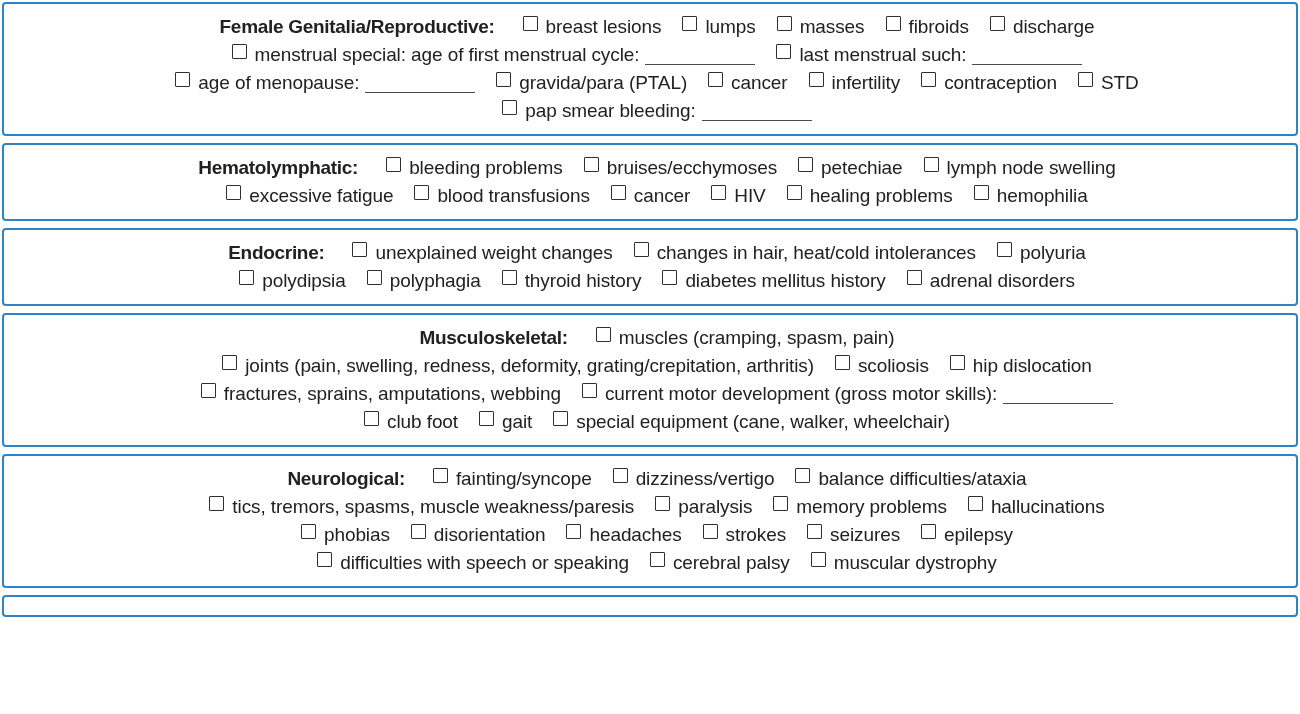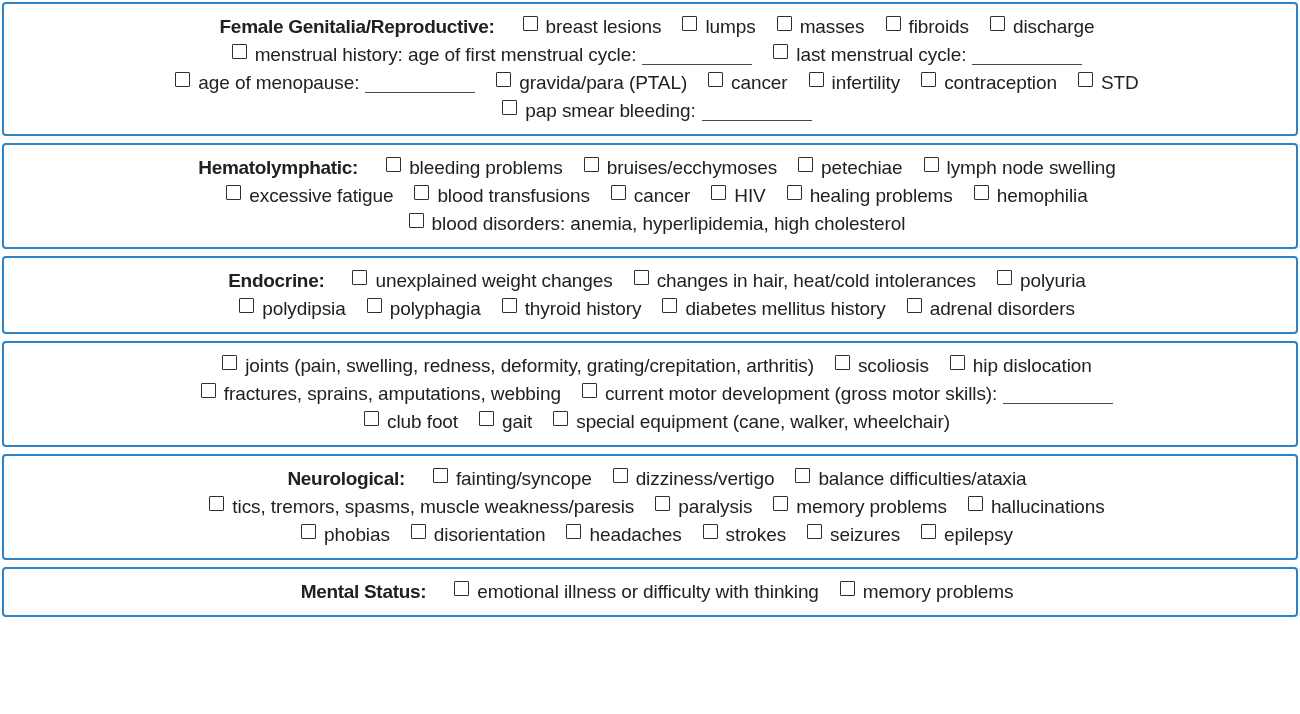--- a/index.html
+++ b/index.html
@@ -61,39 +61,39 @@
     margin-left: 6px;
     vertical-align: -4px;
   }
 </style>
 </head>
 <body>
 
 <div class="form">
     <section class="box">
       <div class="line"><span class="sec-title">Female Genitalia/Reproductive:</span><span class="item"><span class="cb" role="checkbox" aria-checked="false"></span><span>breast lesions</span></span><span class="item"><span class="cb" role="checkbox" aria-checked="false"></span><span>lumps</span></span><span class="item"><span class="cb" role="checkbox" aria-checked="false"></span><span>masses</span></span><span class="item"><span class="cb" role="checkbox" aria-checked="false"></span><span>fibroids</span></span><span class="item"><span class="cb" role="checkbox" aria-checked="false"></span><span>discharge</span></span></div>
-      <div class="line"><span class="item"><span class="cb" role="checkbox" aria-checked="false"></span><span>menstrual history: age of first menstrual cycle:</span><span class="blank"></span></span><span class="item"><span class="cb" role="checkbox" aria-checked="false"></span><span>last menstrual cycle:</span><span class="blank"></span></span></div>
+      <div class="line"><span class="item"><span class="cb" role="checkbox" aria-checked="false"></span><span>menstrual special: age of first menstrual cycle:</span><span class="blank"></span></span><span class="item"><span class="cb" role="checkbox" aria-checked="false"></span><span>last menstrual such:</span><span class="blank"></span></span></div>
       <div class="line"><span class="item"><span class="cb" role="checkbox" aria-checked="false"></span><span>age of menopause:</span><span class="blank"></span></span><span class="item"><span class="cb" role="checkbox" aria-checked="false"></span><span>gravida/para (PTAL)</span></span><span class="item"><span class="cb" role="checkbox" aria-checked="false"></span><span>cancer</span></span><span class="item"><span class="cb" role="checkbox" aria-checked="false"></span><span>infertility</span></span><span class="item"><span class="cb" role="checkbox" aria-checked="false"></span><span>contraception</span></span><span class="item"><span class="cb" role="checkbox" aria-checked="false"></span><span>STD</span></span></div>
       <div class="line"><span class="item"><span class="cb" role="checkbox" aria-checked="false"></span><span>pap smear bleeding:</span><span class="blank"></span></span></div>
     </section>
     <section class="box">
       <div class="line"><span class="sec-title">Hematolymphatic:</span><span class="item"><span class="cb" role="checkbox" aria-checked="false"></span><span>bleeding problems</span></span><span class="item"><span class="cb" role="checkbox" aria-checked="false"></span><span>bruises/ecchymoses</span></span><span class="item"><span class="cb" role="checkbox" aria-checked="false"></span><span>petechiae</span></span><span class="item"><span class="cb" role="checkbox" aria-checked="false"></span><span>lymph node swelling</span></span></div>
       <div class="line"><span class="item"><span class="cb" role="checkbox" aria-checked="false"></span><span>excessive fatigue</span></span><span class="item"><span class="cb" role="checkbox" aria-checked="false"></span><span>blood transfusions</span></span><span class="item"><span class="cb" role="checkbox" aria-checked="false"></span><span>cancer</span></span><span class="item"><span class="cb" role="checkbox" aria-checked="false"></span><span>HIV</span></span><span class="item"><span class="cb" role="checkbox" aria-checked="false"></span><span>healing problems</span></span><span class="item"><span class="cb" role="checkbox" aria-checked="false"></span><span>hemophilia</span></span></div>
-      <div class="line"><span class="item"><span class="cb" role="checkbox" aria-checked="false"></span><span>blood disorders: anemia, hyperlipidemia, high cholesterol</span></span></div>
     </section>
     <section class="box">
       <div class="line"><span class="sec-title">Endocrine:</span><span class="item"><span class="cb" role="checkbox" aria-checked="false"></span><span>unexplained weight changes</span></span><span class="item"><span class="cb" role="checkbox" aria-checked="false"></span><span>changes in hair, heat/cold intolerances</span></span><span class="item"><span class="cb" role="checkbox" aria-checked="false"></span><span>polyuria</span></span></div>
       <div class="line"><span class="item"><span class="cb" role="checkbox" aria-checked="false"></span><span>polydipsia</span></span><span class="item"><span class="cb" role="checkbox" aria-checked="false"></span><span>polyphagia</span></span><span class="item"><span class="cb" role="checkbox" aria-checked="false"></span><span>thyroid history</span></span><span class="item"><span class="cb" role="checkbox" aria-checked="false"></span><span>diabetes mellitus history</span></span><span class="item"><span class="cb" role="checkbox" aria-checked="false"></span><span>adrenal disorders</span></span></div>
     </section>
     <section class="box">
+      <div class="line"><span class="sec-title">Musculoskeletal:</span><span class="item"><span class="cb" role="checkbox" aria-checked="false"></span><span>muscles (cramping, spasm, pain)</span></span></div>
       <div class="line"><span class="item"><span class="cb" role="checkbox" aria-checked="false"></span><span>joints (pain, swelling, redness, deformity, grating/crepitation, arthritis)</span></span><span class="item"><span class="cb" role="checkbox" aria-checked="false"></span><span>scoliosis</span></span><span class="item"><span class="cb" role="checkbox" aria-checked="false"></span><span>hip dislocation</span></span></div>
       <div class="line"><span class="item"><span class="cb" role="checkbox" aria-checked="false"></span><span>fractures, sprains, amputations, webbing</span></span><span class="item"><span class="cb" role="checkbox" aria-checked="false"></span><span>current motor development (gross motor skills):</span><span class="blank"></span></span></div>
       <div class="line"><span class="item"><span class="cb" role="checkbox" aria-checked="false"></span><span>club foot</span></span><span class="item"><span class="cb" role="checkbox" aria-checked="false"></span><span>gait</span></span><span class="item"><span class="cb" role="checkbox" aria-checked="false"></span><span>special equipment (cane, walker, wheelchair)</span></span></div>
     </section>
     <section class="box">
       <div class="line"><span class="sec-title">Neurological:</span><span class="item"><span class="cb" role="checkbox" aria-checked="false"></span><span>fainting/syncope</span></span><span class="item"><span class="cb" role="checkbox" aria-checked="false"></span><span>dizziness/vertigo</span></span><span class="item"><span class="cb" role="checkbox" aria-checked="false"></span><span>balance difficulties/ataxia</span></span></div>
       <div class="line"><span class="item"><span class="cb" role="checkbox" aria-checked="false"></span><span>tics, tremors, spasms, muscle weakness/paresis</span></span><span class="item"><span class="cb" role="checkbox" aria-checked="false"></span><span>paralysis</span></span><span class="item"><span class="cb" role="checkbox" aria-checked="false"></span><span>memory problems</span></span><span class="item"><span class="cb" role="checkbox" aria-checked="false"></span><span>hallucinations</span></span></div>
       <div class="line"><span class="item"><span class="cb" role="checkbox" aria-checked="false"></span><span>phobias</span></span><span class="item"><span class="cb" role="checkbox" aria-checked="false"></span><span>disorientation</span></span><span class="item"><span class="cb" role="checkbox" aria-checked="false"></span><span>headaches</span></span><span class="item"><span class="cb" role="checkbox" aria-checked="false"></span><span>strokes</span></span><span class="item"><span class="cb" role="checkbox" aria-checked="false"></span><span>seizures</span></span><span class="item"><span class="cb" role="checkbox" aria-checked="false"></span><span>epilepsy</span></span></div>
+      <div class="line"><span class="item"><span class="cb" role="checkbox" aria-checked="false"></span><span>difficulties with speech or speaking</span></span><span class="item"><span class="cb" role="checkbox" aria-checked="false"></span><span>cerebral palsy</span></span><span class="item"><span class="cb" role="checkbox" aria-checked="false"></span><span>muscular dystrophy</span></span></div>
     </section>
     <section class="box">
-      <div class="line"><span class="sec-title">Mental Status:</span><span class="item"><span class="cb" role="checkbox" aria-checked="false"></span><span>emotional illness or difficulty with thinking</span></span><span class="item"><span class="cb" role="checkbox" aria-checked="false"></span><span>memory problems</span></span></div>
     </section>
   </div>
 
 </body></html>

